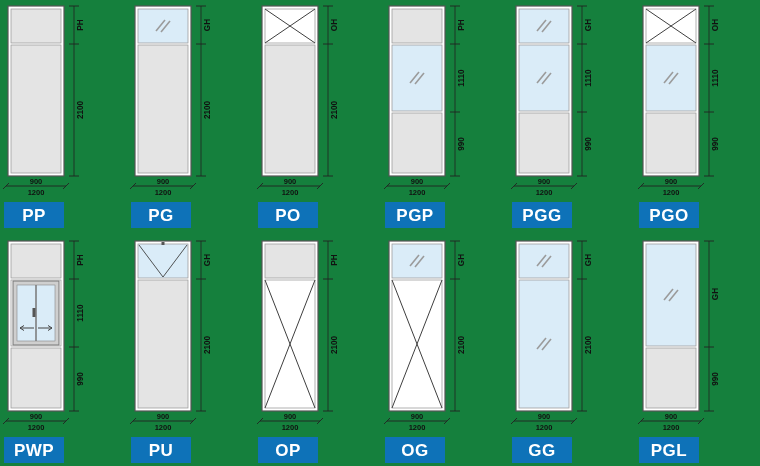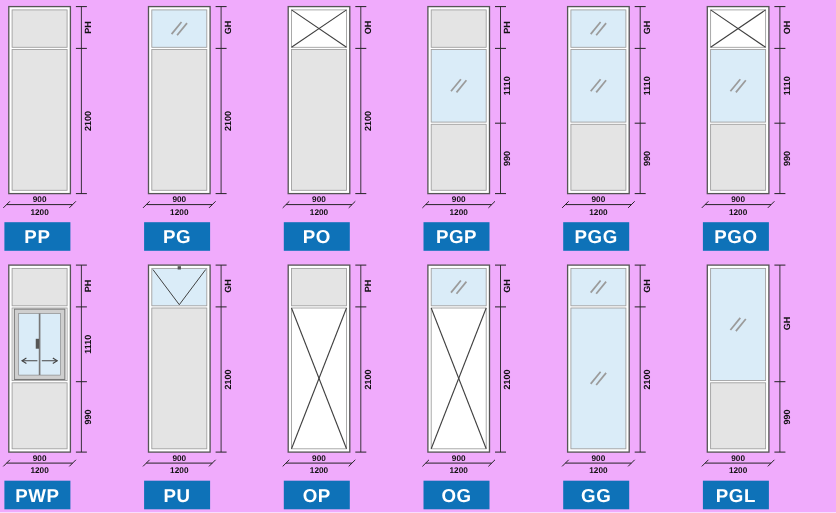--- a/index.html
+++ b/index.html
@@ -1,17 +1,17 @@
 <!DOCTYPE html>
 <html><head>
 <meta charset="utf-8">
 <style>
   html,body{margin:0;padding:0;background:#ffffff;}
   #stage{
-    position:relative;width:760px;height:466px;background:#f0abfc;
+    position:relative;width:760px;height:466px;background:#15803d;
     font-family:"Liberation Sans", sans-serif;overflow:hidden;
   }
   .cell{position:absolute;width:127px;height:231px;}
   svg text{font-family:"Liberation Sans", sans-serif;}
 </style>
 </head>
 <body>
 
 <div id="stage">
     <div class="cell" style="left: 0px; top: 0px;"><svg width="127" height="231" viewBox="0 0 127 231">

